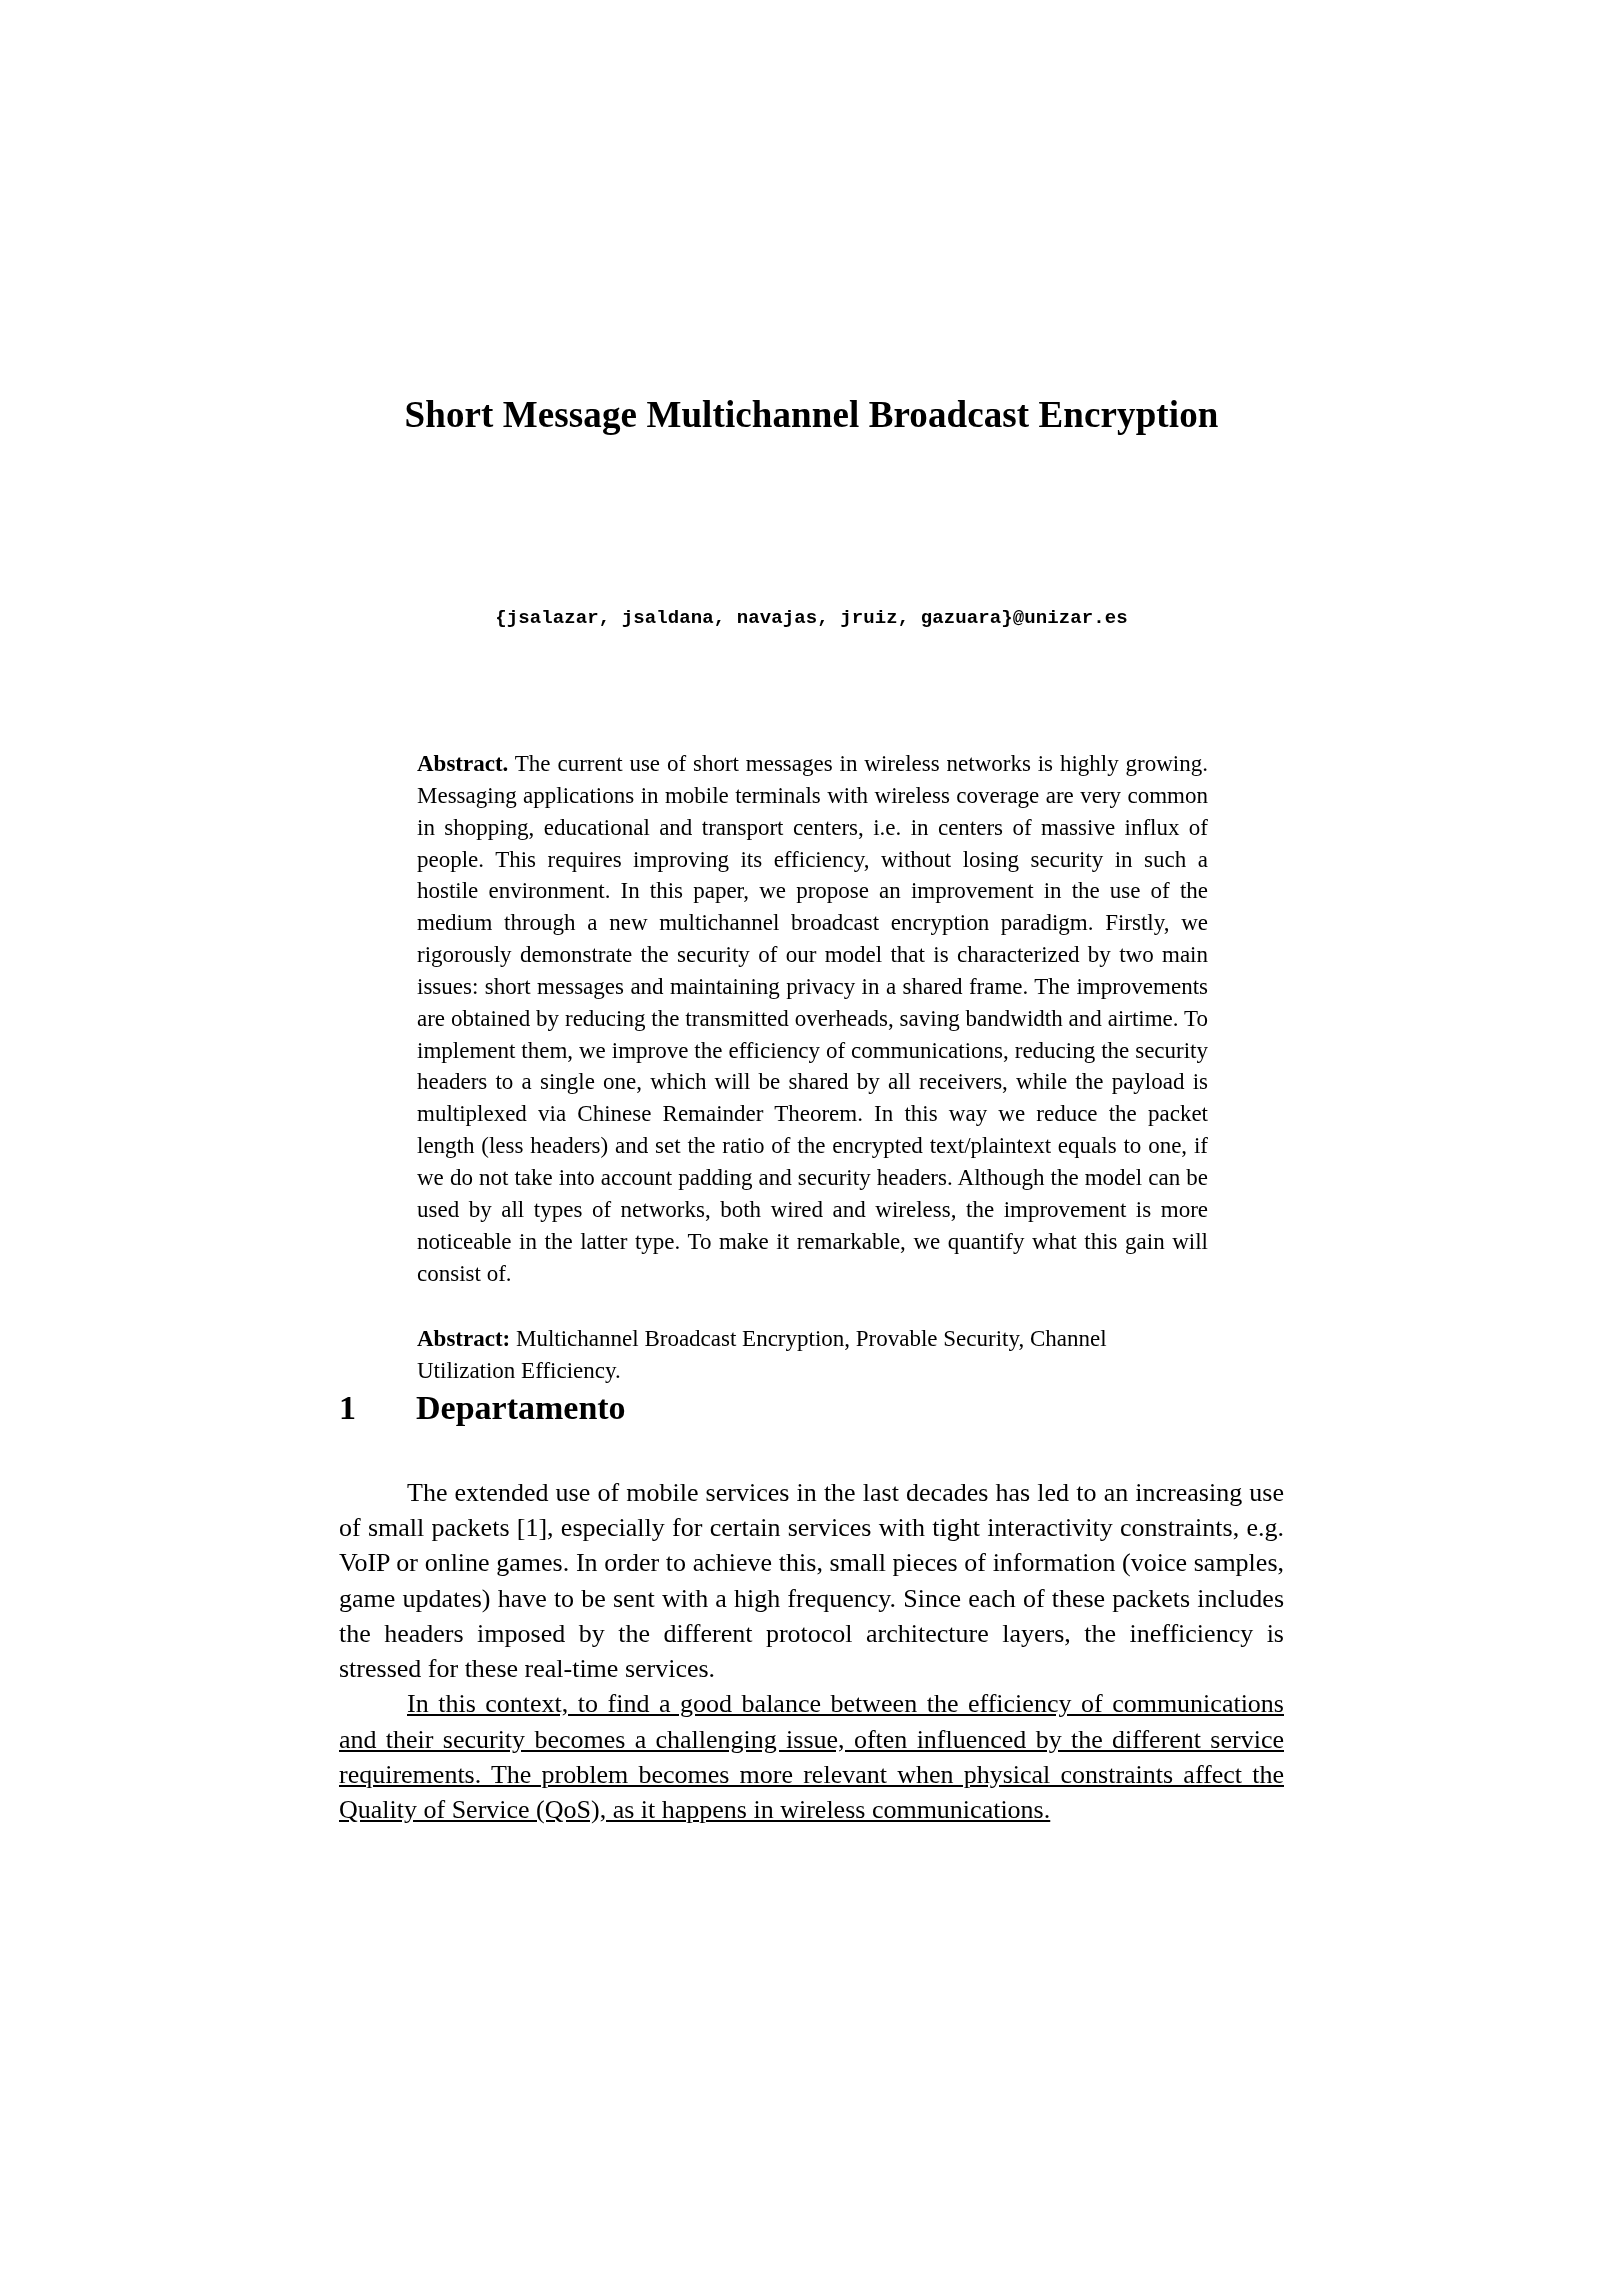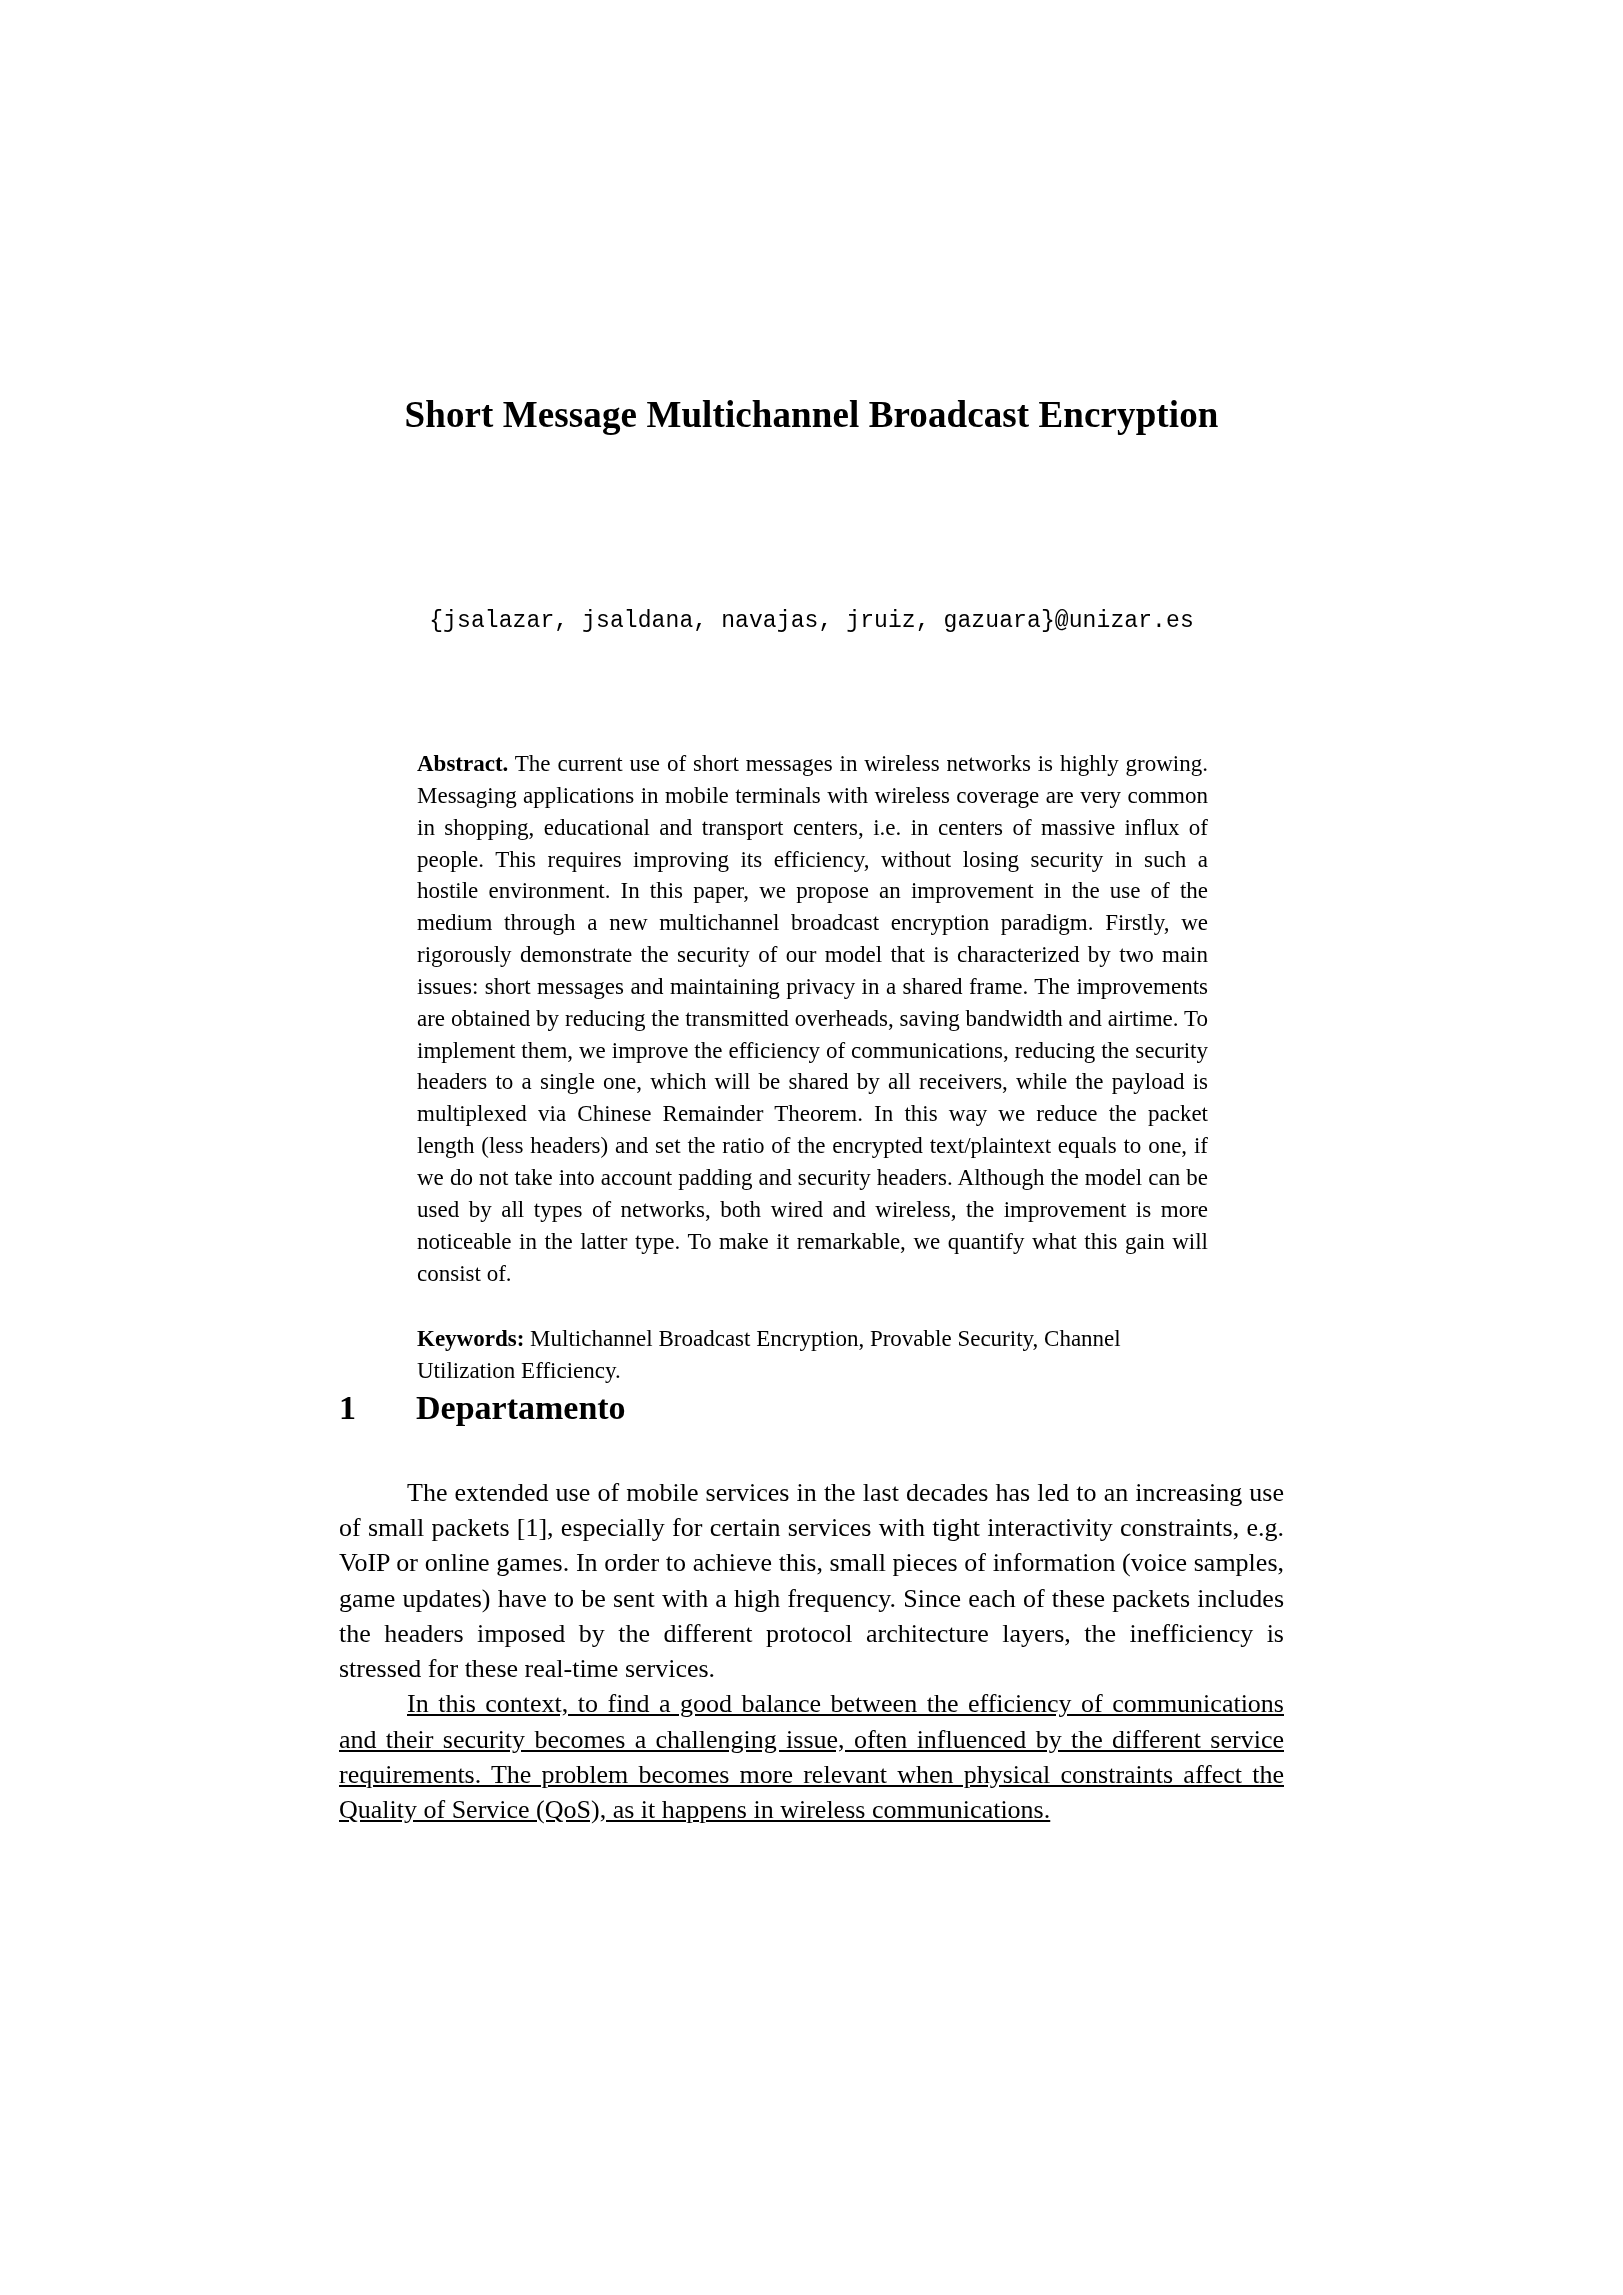--- a/index.html
+++ b/index.html
@@ -63,24 +63,25 @@
     width: 943px;
     text-align: center;
   }
   .affiliation-line {
     font-size: 23.6px;
     line-height: 1.34;
     margin: 0;
   }
   .email-line {
     font-family: "Liberation Mono", "DejaVu Sans Mono", monospace;
-    font-size: 23px;
+    font-size: 19px;
     line-height: 1.34;
     margin: 3.9px 0 0 0;
     letter-spacing: 0.1px;
+    font-weight: bold;
   }
 
   
   .abstract-block {
     position: absolute;
     left: 417px;
     top: 748px;
     width: 791px;
   }
   .abstract-para {
@@ -156,21 +157,21 @@
   </div>
 
 
   <div class="affiliation-block">
     <div class="email-line">{jsalazar, jsaldana, navajas, jruiz, gazuara}@unizar.es</div>
   </div>
 
   <div class="abstract-block">
     <p class="abstract-para"><span class="abstract-label">Abstract.</span> <span>The current use of short messages in wireless networks is highly grow­ing. Messaging applications in mobile terminals with wireless coverage are very common in shopping, educational and transport centers, i.e. in centers of massive influx of people. This requires improving its efficiency, without losing security in such a hostile environment. In this paper, we propose an improvement in the use of the medium through a new multichannel broadcast encryption paradigm. Firstly, we rigorously demonstrate the security of our model that is characterized by two main issues: short messages and maintaining privacy in a shared frame. The improvements are obtained by reducing the transmitted overheads, saving bandwidth and airtime. To implement them, we improve the efficiency of com­munications, reducing the security headers to a single one, which will be shared by all receivers, while the payload is multiplexed via Chinese Remainder Theo­rem. In this way we reduce the packet length (less headers) and set the ratio of the encrypted text/plaintext equals to one, if we do not take into account padding and security headers. Although the model can be used by all types of networks, both wired and wireless, the improvement is more noticeable in the latter type. To make it remarkable, we quantify what this gain will consist of.</span></p>
 
-    <p class="keywords-para"><span class="keywords-label">Keywords:</span><span> Multichannel Broadcast Encryption, Provable Security, Channel Utilization Efficiency.</span></p>
+    <p class="keywords-para"><span class="keywords-label">Abstract:</span><span> Multichannel Broadcast Encryption, Provable Security, Channel Utilization Efficiency.</span></p>
   </div>
 
   <div class="section-heading">
     <span class="section-number">1</span>
     <span class="section-title">Departamento</span>
   </div>
 
   <div class="body-block">
     <p class="body-para">The extended use of mobile services in the last decades has led to an increasing use of small packets [1], especially for certain services with tight interactivity con­straints, e.g. VoIP or online games. In order to achieve this, small pieces of information (voice samples, game updates) have to be sent with a high frequency. Since each of these packets includes the headers imposed by the different protocol architecture layers, the inefficiency is stressed for these real-time services.</p>
     <p class="body-para">In this context, to find a good balance between the efficiency of communica­tions and their security becomes a challenging issue, often influenced by the different service requirements. The problem becomes more relevant when physical constraints affect the Quality of Service (QoS), as it happens in wireless communications.</p>

